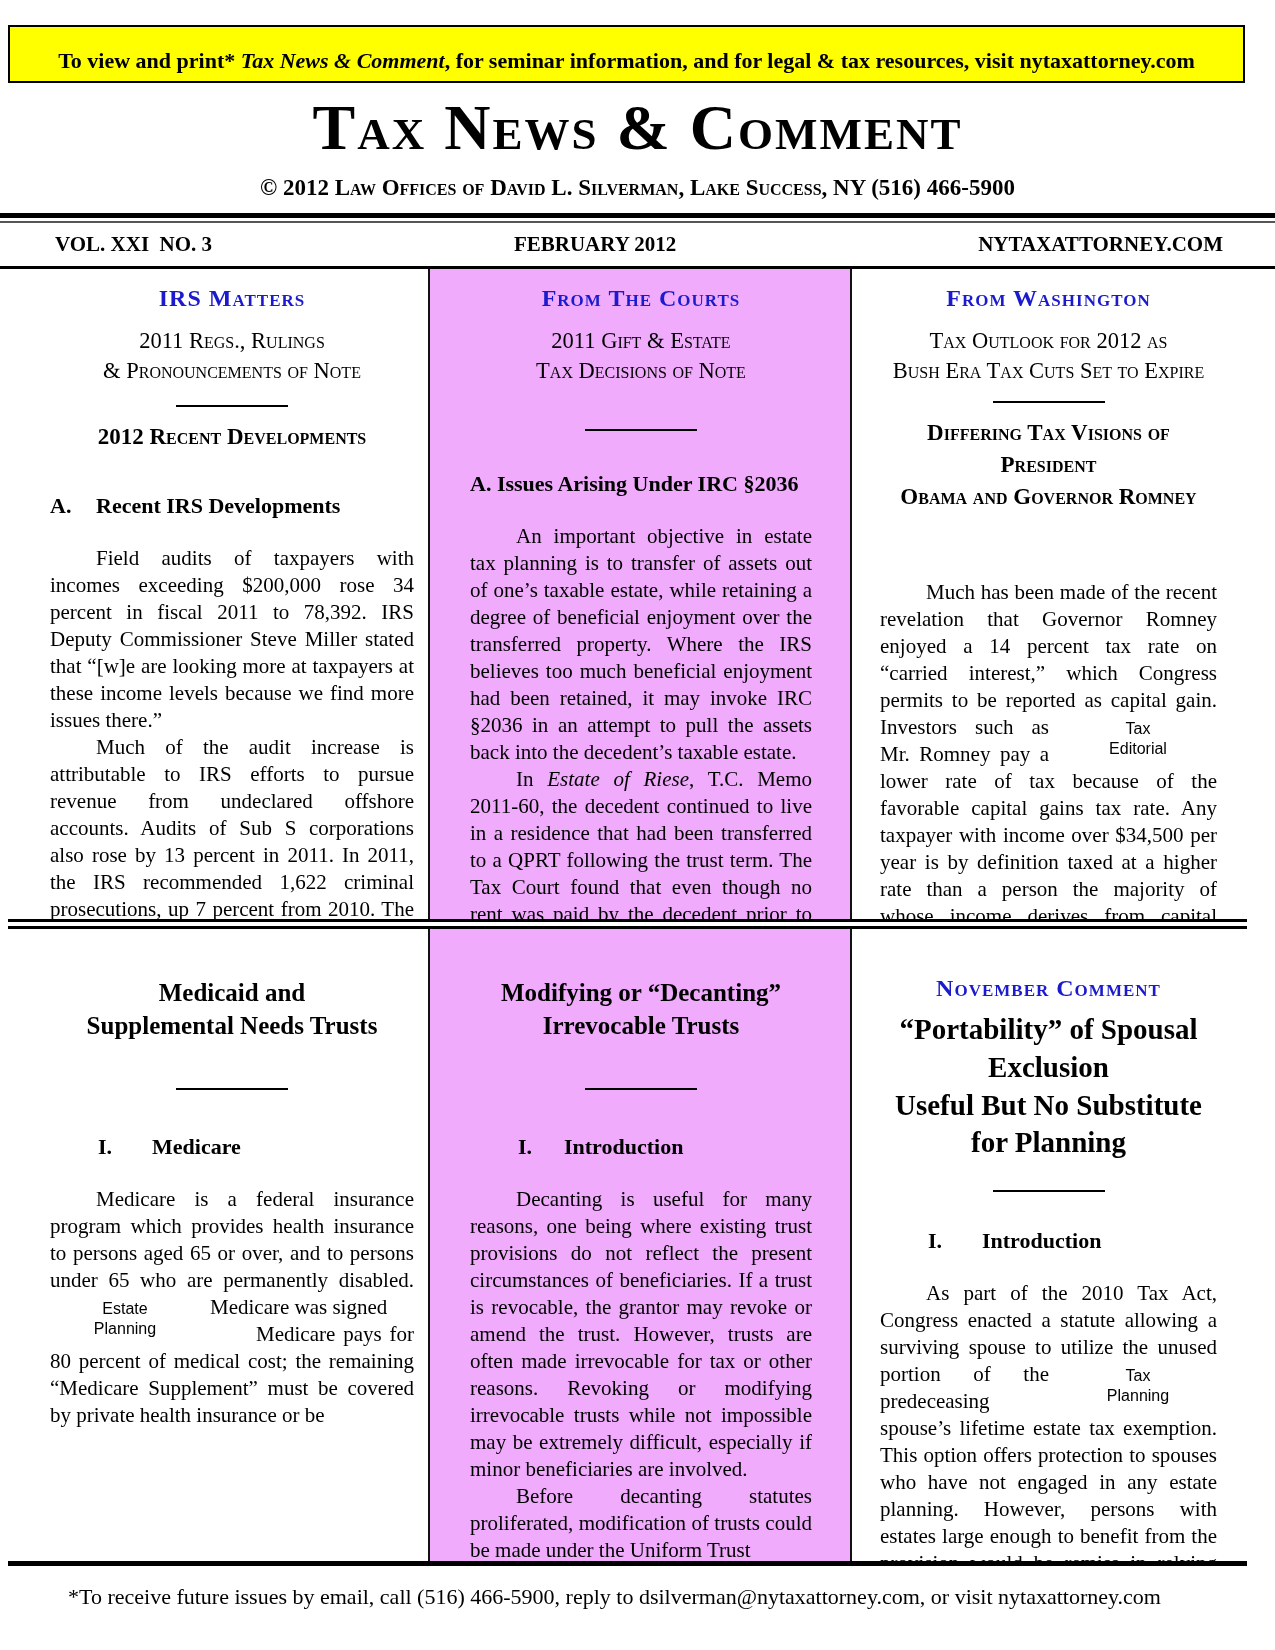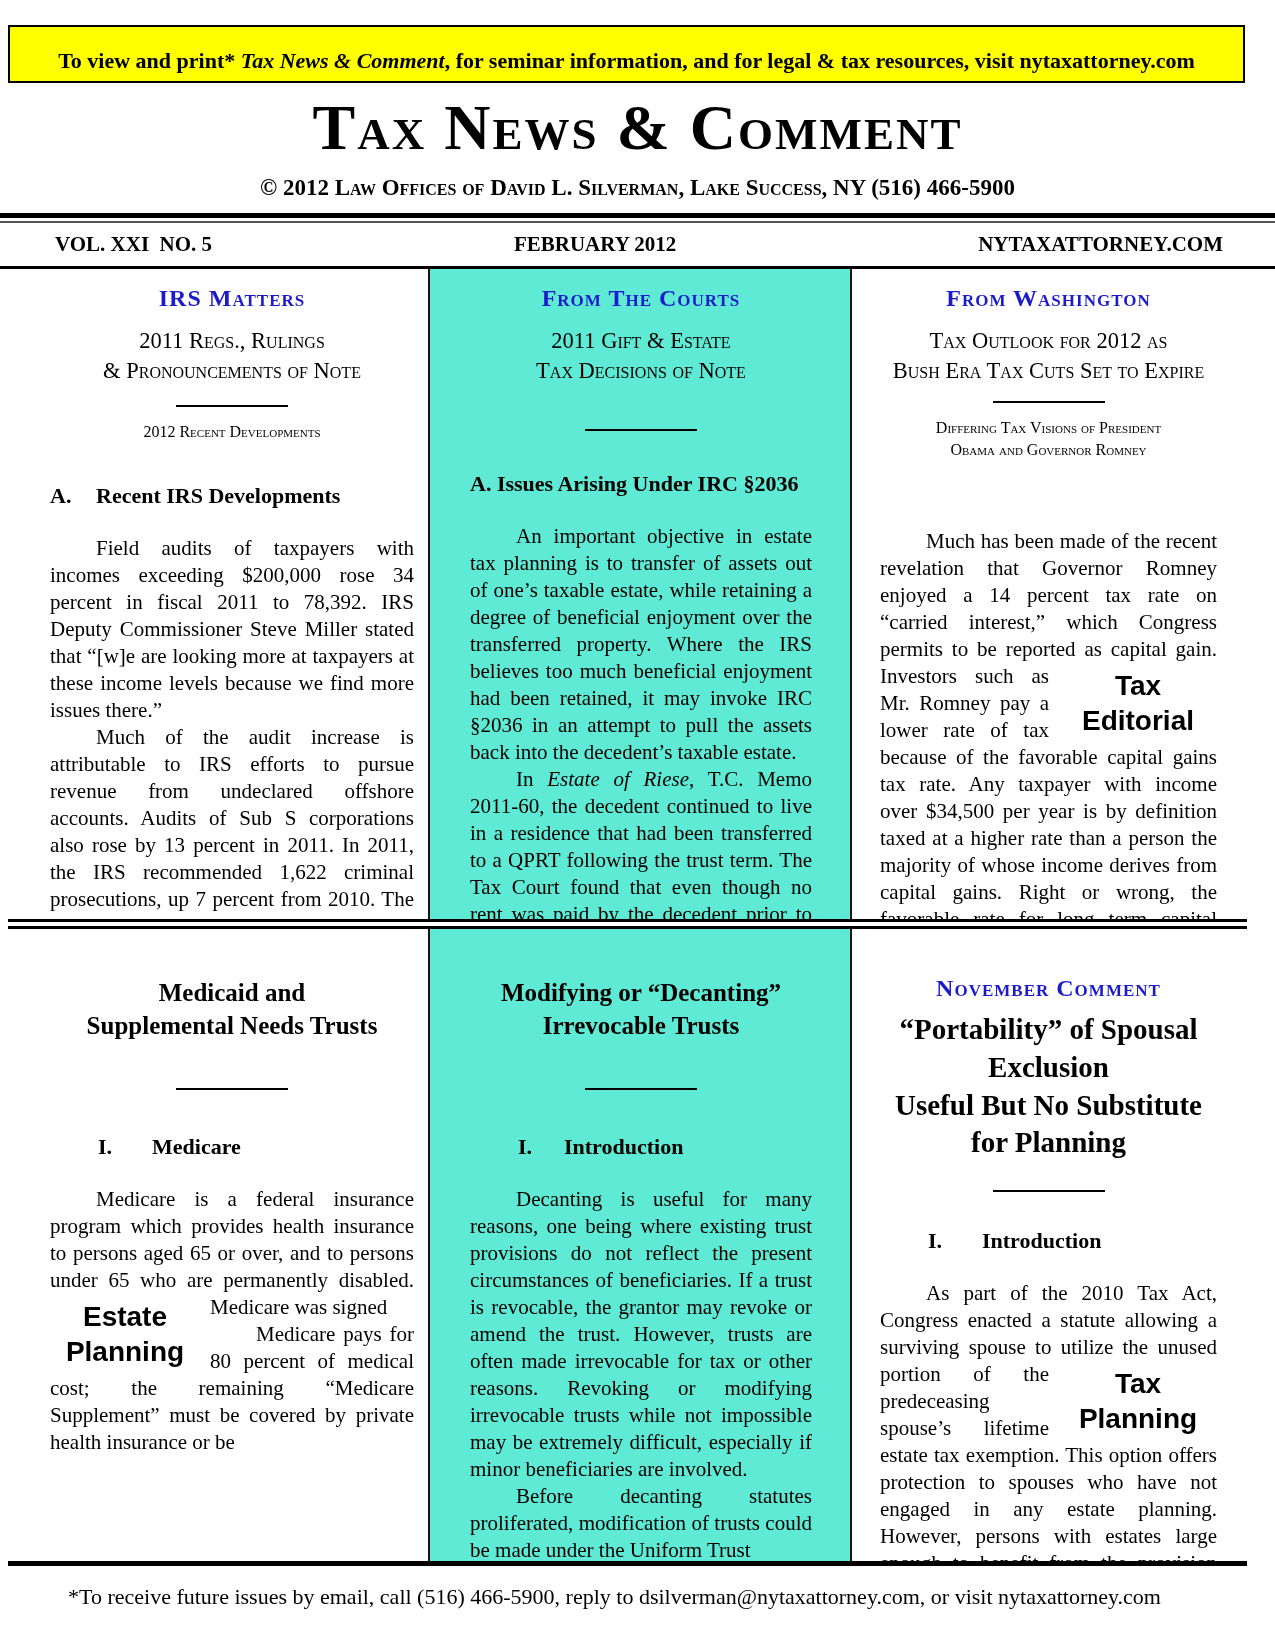--- a/index.html
+++ b/index.html
@@ -28,49 +28,49 @@
     display: flex; justify-content: space-between; align-items: center;
     padding: 9px 52px 9px 55px; font-weight: bold; font-size: 21px;
   }
   .rule-c { height: 3px; background: #000; }
 
   .row { display: flex; margin: 0 28px 0 8px; overflow: hidden; }
   .row1 { height: 650px; }
   .row2 { height: 632px; }
   .col { overflow: hidden; }
   .col-left  { width: 420px; padding: 0 14px 0 42px; }
-  .col-mid   { width: 424px; background: #5eead4; border-left: 2px solid #111;
+  .col-mid   { width: 424px; background: #f0abfc; border-left: 2px solid #111;
                border-right: 2px solid #111; padding: 0 38px 0 40px; }
   .col-right { width: 395px; padding: 0 30px 0 28px; }
 
   .kicker {
     margin-top: 16px; text-align: center; color: #1b1bcd; font-weight: bold;
     font-variant: small-caps; font-size: 24px; letter-spacing: 1px;
   }
   .col-title { margin-top: 14px; text-align: center; font-variant: small-caps;
                font-size: 22.5px; line-height: 1.3; }
   .sep { width: 112px; border-bottom: 2px solid #000; margin: 20px auto 0; }
   .sep-mid1 { margin-top: 44px; }
   .sep-right1 { margin-top: 16px; }
   .subtitle { margin-top: 14px; text-align: center; font-variant: small-caps;
-              font-weight: normal; font-size: 16px; line-height: 1.4; }
+              font-weight: bold; font-size: 23px; line-height: 1.4; }
   .sec-head { margin-top: 40px; font-weight: bold; font-size: 22px; }
   .secnum { display: inline-block; width: 46px; }
   .secnum.wide { width: 54px; }
 
   p.body {
     margin: 0; text-align: justify; font-size: 21px; line-height: 27px;
     text-indent: 46px;
   }
   .start { margin-top: 26px !important; }
   .start-right { margin-top: 66px !important; }
 
   .inset {
-    font-family: "Liberation Sans", sans-serif; font-weight: bold;
-    font-size: 28px; line-height: 1.25; text-align: center; text-indent: 0;
+    font-family: "Liberation Sans", sans-serif; font-weight: normal;
+    font-size: 16px; line-height: 1.25; text-align: center; text-indent: 0;
   }
   .inset-right { float: right; width: 158px; margin: 5px 0 2px 10px; }
   .inset-left  { float: left;  width: 150px; margin: 5px 10px 2px 0; }
 
   .big-title { margin-top: 48px; text-align: center; font-weight: bold;
                font-size: 25px; line-height: 1.3; }
   .row2 .sep { margin-top: 46px; }
   .row2 .sec-head { margin-top: 44px; margin-left: 48px; }
   .kicker-r2 { margin-top: 46px; }
   .big-title-r { margin-top: 9px; font-size: 29px; }
@@ -93,21 +93,21 @@
     <span>To view and print* </span><i>Tax News &amp; Comment</i><span>, for seminar information, and for legal &amp; tax resources, visit nytaxattorney.com</span>
   </div>
 
   <div class="masthead-title">Tax News &amp; Comment</div>
   <div class="copyright">© 2012 Law Offices of David L. Silverman, Lake Success, NY (516) 466-5900</div>
 
   <div class="rule-a"></div>
   <div class="rule-b"></div>
 
   <div class="issue-bar">
-    <span>VOL. XXI NO. 5</span>
+    <span>VOL. XXI NO. 3</span>
     <span>FEBRUARY 2012</span>
     <span>NYTAXATTORNEY.COM</span>
   </div>
 
   <div class="rule-c"></div>
 
   <div class="row row1">
 
     <div class="col col-left">
       <div class="kicker">IRS Matters</div>

